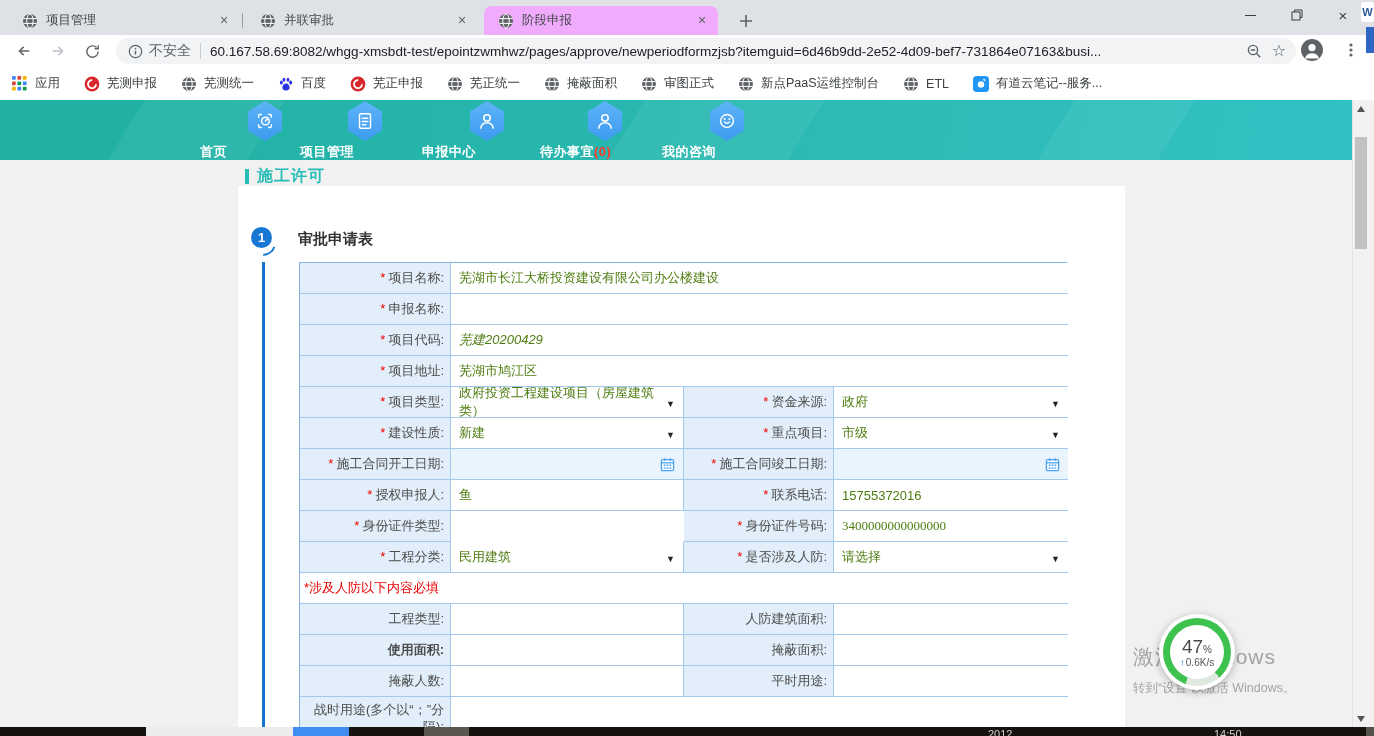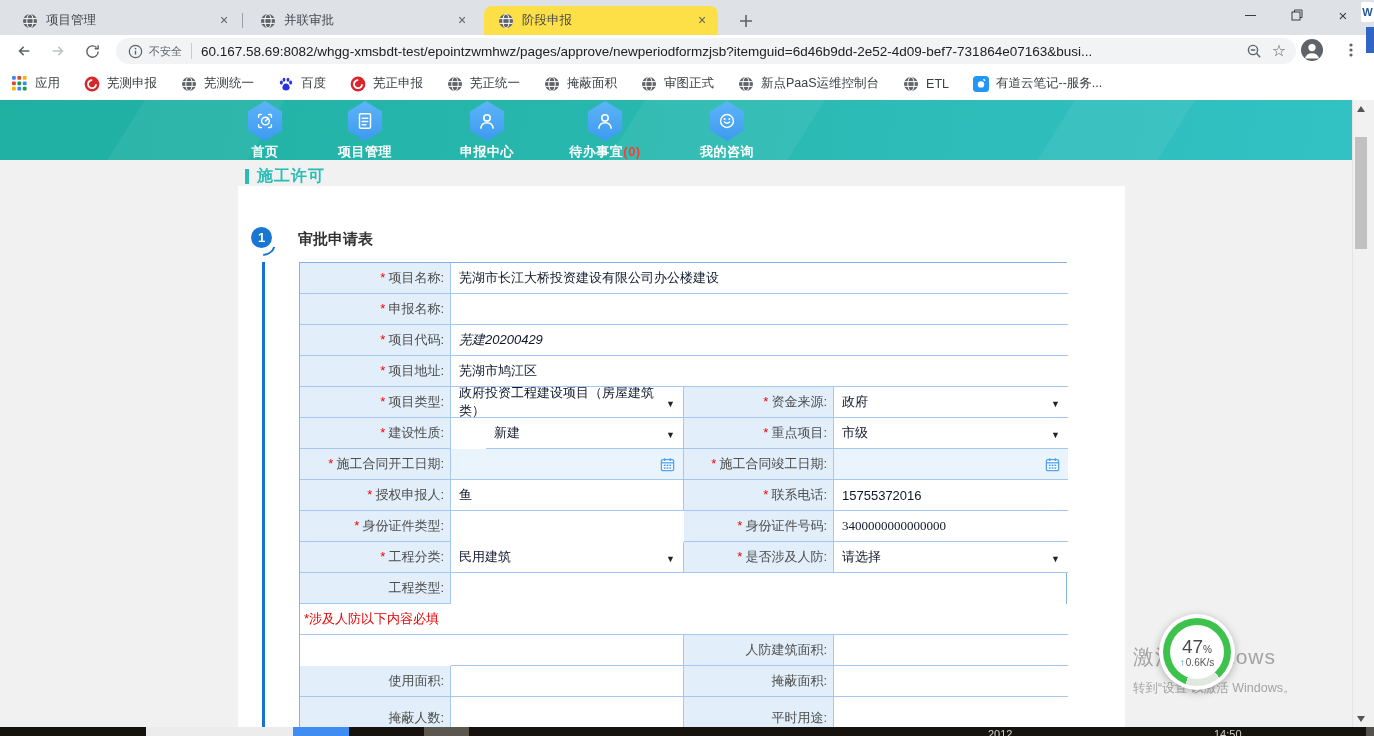--- a/index.html
+++ b/index.html
@@ -2,53 +2,53 @@
 <html><head>
 <meta charset="utf-8">
 <style>
   html,body{margin:0;padding:0}
   body{width:1374px;height:736px;position:relative;overflow:hidden;
        font-family:"Liberation Sans","DejaVu Sans",sans-serif;background:#f1f1f1}
 
   
   #tabstrip{position:absolute;left:0;top:0;width:1374px;height:35px;background:#dee1e6}
   .tab{position:absolute;top:6px;height:29px;display:flex;align-items:center;padding:0 8px;box-sizing:border-box}
-  .tab.active{background:#fde047;border-radius:8px 8px 0 0}
+  .tab.active{background:#f0abfc;border-radius:8px 8px 0 0}
   .tab .favicon{width:16px;height:16px;margin:0 8px 0 6px;flex:0 0 auto}
   .tab .title{font-size:12.5px;color:#45494d;white-space:nowrap;overflow:hidden;flex:1}
   .tab .close{width:16px;height:16px;line-height:15px;text-align:center;color:#5f6368;font-size:14px;border-radius:50%;margin-left:6px}
   .tab-divider{position:absolute;top:13px;width:1px;height:15px;background:#9aa0a6}
   #new-tab{position:absolute;left:734px;top:9px;width:24px;height:24px;border-radius:50%;display:flex;align-items:center;justify-content:center}
   .winbtn{position:absolute;top:0;width:46px;height:30px;display:flex;align-items:center;justify-content:center;color:#3c3c3c}
   #btn-min span{display:block;width:11px;height:1px;background:#3c3c3c}
   #btn-close{font-size:15px}
 
   
   #toolbar{position:absolute;left:0;top:35px;width:1374px;height:32px;background:#fff}
   .navbtn{position:absolute;top:4px;width:24px;height:24px;display:flex;align-items:center;justify-content:center;border-radius:50%}
   #addressbar{position:absolute;left:116px;top:3px;width:1180px;height:26px;background:#f1f3f4;border-radius:13px;display:flex;align-items:center;padding:0 10px 0 12px;box-sizing:border-box}
-  #sec-label{font-size:11px;color:#5f6368;margin:0 4px 0 6px;white-space:nowrap}
+  #sec-label{font-size:14px;color:#5f6368;margin:0 4px 0 6px;white-space:nowrap}
   .pill-sep{width:1px;height:16px;background:#c9cccf;margin:0 9px 0 5px}
   #url-text{font-size:13.5px;color:#202124;white-space:nowrap;overflow:hidden;flex:1}
   .pill-icon{margin-left:10px;flex:0 0 auto;display:flex;align-items:center}
   #star-icon{font-size:16px;color:#5f6368;line-height:1}
   #avatar{position:absolute;left:1300px;top:3px}
   #menu-dots{position:absolute;left:1342px;top:6px}
 
   
   #bookmarksbar{position:absolute;left:0;top:67px;width:1374px;height:33px;background:#fff;display:flex;align-items:center;padding-left:12px;box-sizing:border-box}
   .bm{display:flex;align-items:center;margin-right:24px;white-space:nowrap}
   .bm .bicon{width:16px;height:16px;margin-right:7px;flex:0 0 auto}
   .bm .blabel{font-size:12.5px;color:#3c4043}
 
   
   #navbar{position:absolute;left:0;top:100px;width:1352px;height:60px;overflow:hidden;
           background:linear-gradient(100deg,#1fb0a2 0%,#28b7ae 45%,#33c2c4 100%)}
   .streak{position:absolute;top:-20px;height:120px;background:rgba(255,255,255,0.06);transform:skewX(-32deg)}
-  .navitem{position:absolute;top:0;width:130px;height:60px;text-align:center}
+  .navitem{position:absolute;top:0;width:130px;height:60px;text-align:left}
   .hex{width:38px;height:40px;margin:1px auto 0;background:linear-gradient(180deg,#5db4f7,#3d9af0);
        clip-path:polygon(50% 0,95% 26%,95% 74%,50% 100%,5% 74%,5% 26%);
        display:flex;align-items:center;justify-content:center}
   .hex svg{width:22px;height:22px}
   .navlabel{font-size:13px;color:#fff;margin-top:2px;font-weight:bold;letter-spacing:.5px}
   .navbadge{color:#ff3b30;font-weight:bold}
 
   
   #page-title-bar{position:absolute;left:245px;top:166px;display:flex;align-items:center}
   #title-accent{width:4px;height:15px;background:#2abdb7;margin-right:8px}
@@ -58,21 +58,21 @@
                font-size:13px;font-weight:bold;display:flex;align-items:center;justify-content:center}
   #section-swoosh{position:absolute;left:256px;top:239px;width:16px;height:12px;border:2px solid transparent;border-bottom-color:#1877d2;border-radius:50%;transform:rotate(-35deg)}
   #section-title{position:absolute;left:298px;top:230px;font-size:15px;font-weight:bold;color:#333}
   #accent-line{position:absolute;left:262px;top:262px;width:3px;height:474px;background:#1673d2}
 
   
   #form-table{position:absolute;left:299px;top:262px;width:768px;display:grid;
               grid-template-columns:151px 233px 150px 234px;background:#fff;
               border:1px solid #86b3e2;box-sizing:border-box}
   .cell{border-right:1px solid #a5c8ee;border-bottom:1px solid #a5c8ee;box-sizing:border-box;
-        display:flex;align-items:center;font-size:13px;color:#0f172a;overflow:hidden}
+        display:flex;align-items:center;font-size:13px;color:#4d7c0f;overflow:hidden}
   .cell.lastcol{border-right:none}
   .cell.lbl{background:#e2effa;justify-content:flex-end;text-align:right;padding:2px 6px 2px 4px;color:#4d4d4d;line-height:1.25}
   .req{color:#f20000;font-style:normal;margin-right:3px}
   .cell.inp{padding-left:8px;background:#fff}
   .cell.selc{padding:0 8px;justify-content:space-between;background:#fff}
   .sel-arrow::after{content:"▼";font-size:9px;color:#222}
   .cell.datec{padding:0 8px;justify-content:space-between;background:#eaf4fc}
   .cell.notec{padding-left:4px;background:#fff;color:#ea0000;font-size:13px}
 
   
@@ -410,21 +410,21 @@
     <div class="cell selc" style="grid-column: 2 / span 1;">
       <span>政府投资工程建设项目（房屋建筑类）</span>
       <span class="sel-arrow"></span>
     </div>
     <div class="cell lbl" style="grid-column: 3 / span 1;"><i class="req">*</i>资金来源:</div>
     <div class="cell lastcol selc" style="grid-column: 4 / span 1;">
       <span>政府</span>
       <span class="sel-arrow"></span>
     </div>
     <div class="cell lbl" style="grid-column: 1 / span 1;"><i class="req">*</i>建设性质:</div>
-    <div class="cell selc" style="grid-column: 2 / span 1; margin-left: 35px;">
+    <div class="cell selc" style="grid-column: 2 / span 1;">
       <span>新建</span>
       <span class="sel-arrow"></span>
     </div>
     <div class="cell lbl" style="grid-column: 3 / span 1;"><i class="req">*</i>重点项目:</div>
     <div class="cell lastcol selc" style="grid-column: 4 / span 1;">
       <span>市级</span>
       <span class="sel-arrow"></span>
     </div>
     <div class="cell lbl" style="grid-column: 1 / span 1;"><i class="req">*</i>施工合同开工日期:</div>
     <div class="cell datec" style="grid-column: 2 / span 1;">
@@ -474,26 +474,26 @@
     <div class="cell lbl" style="grid-column: 1 / span 1;"><i class="req">*</i>工程分类:</div>
     <div class="cell selc" style="grid-column: 2 / span 1;">
       <span>民用建筑</span>
       <span class="sel-arrow"></span>
     </div>
     <div class="cell lbl" style="grid-column: 3 / span 1;"><i class="req">*</i>是否涉及人防:</div>
     <div class="cell lastcol selc" style="grid-column: 4 / span 1;">
       <span>请选择</span>
       <span class="sel-arrow"></span>
     </div>
+    <div class="cell lastcol notec" style="grid-column: 1 / span 4;">*涉及人防以下内容必填</div>
     <div class="cell lbl" style="grid-column: 1 / span 1;">工程类型:</div>
-    <div class="cell lastcol notec" style="grid-column: 1 / span 4;">*涉及人防以下内容必填</div>
     <div class="cell inp" style="grid-column: 2 / span 1;"></div>
     <div class="cell lbl" style="grid-column: 3 / span 1;">人防建筑面积:</div>
     <div class="cell lastcol inp" style="grid-column: 4 / span 1;"></div>
-    <div class="cell lbl" style="grid-column: 1 / span 1;">使用面积:</div>
+    <div class="cell lbl" style="grid-column: 1 / span 1; font-weight: bold;">使用面积:</div>
     <div class="cell inp" style="grid-column: 2 / span 1;"></div>
     <div class="cell lbl" style="grid-column: 3 / span 1;">掩蔽面积:</div>
     <div class="cell lastcol inp" style="grid-column: 4 / span 1;"></div>
     <div class="cell lbl" style="grid-column: 1 / span 1;">掩蔽人数:</div>
     <div class="cell inp" style="grid-column: 2 / span 1;"></div>
     <div class="cell lbl" style="grid-column: 3 / span 1;">平时用途:</div>
     <div class="cell lastcol inp" style="grid-column: 4 / span 1;"></div>
     <div class="cell lbl" style="grid-column: 1 / span 1;">战时用途(多个以“；”分隔):</div>
     <div class="cell lastcol inp" style="grid-column: 2 / span 3;"></div>
   </div>

